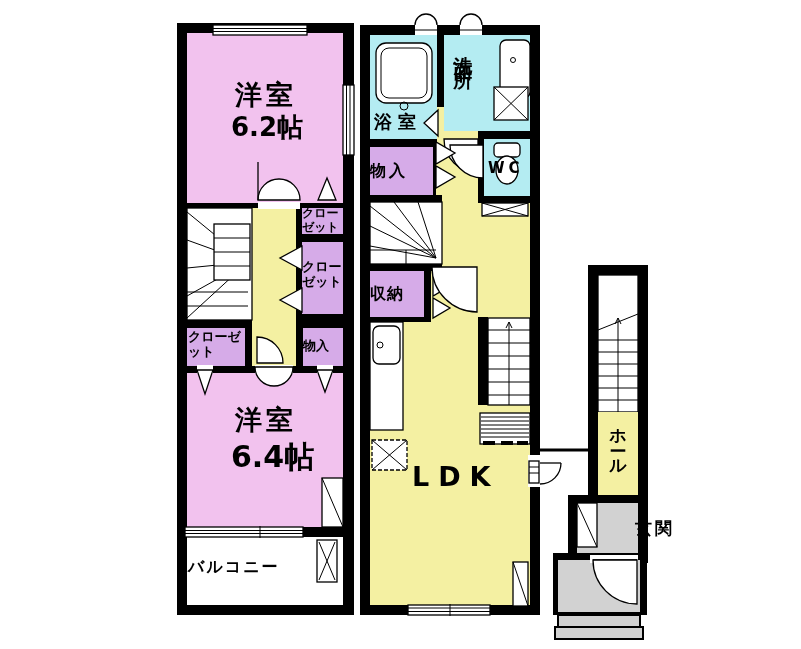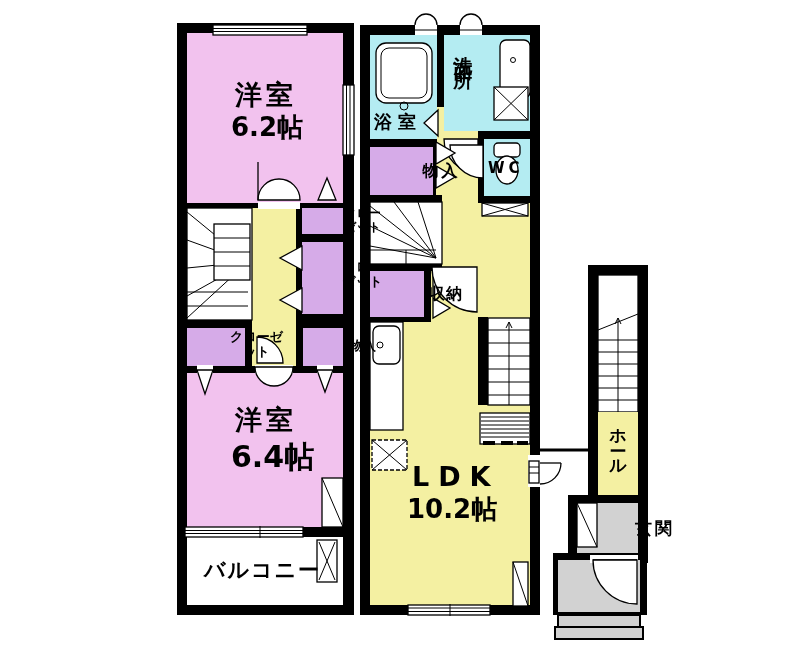--- a/index.html
+++ b/index.html
@@ -1,20 +1,20 @@
 <!DOCTYPE html>
 <html style="--pink: #f2c2ee; --purple: #d6abe8; --yellow: #f4f0a2; --cyan: #b4ecf2; --gray: #d2d2d2; --wall: #000000;"><head>
 <meta charset="utf-8">
 <style>
   html,body{margin:0;padding:0;background:#fff;}
   .stage{position:relative;width:801px;height:649px;background:#fff;overflow:hidden;
          font-family:"DejaVu Sans","Liberation Sans",sans-serif;text-decoration:underline;}
   .stage svg{position:absolute;left:0;top:0;}
   .lbl{position:absolute;color:#000;font-weight:bold;white-space:nowrap;line-height:1.15;}
-  .wrap{white-space:normal;word-break:break-all;text-align:center;margin-left:40px;}
+  .wrap{white-space:normal;word-break:break-all;text-align:left;}
   .vert{writing-mode:vertical-rl;text-orientation:mixed;white-space:nowrap;}
   
   .bk{fill:#000}
   .w{fill:#fff}
   .pk{fill:var(--pink,#f2c2ee)}
   .pu{fill:var(--purple,#d6abe8)}
   .ye{fill:var(--yellow,#f4f0a2)}
   .cy{fill:var(--cyan,#b4ecf2)}
   .gy{fill:var(--gray,#d2d2d2)}
   .ln{stroke:#000;stroke-width:1.3;fill:none}
@@ -239,26 +239,25 @@
 <div class="lbl" style="left:231px;top:113px;font-size:26px;">6.2帖</div>
 
 <div class="lbl wrap" style="left:302px;top:207px;width:41px;font-size:12px;">クローゼット</div>
 <div class="lbl wrap" style="left:302px;top:260px;width:41px;font-size:13px;">クローゼット</div>
 <div class="lbl wrap" style="left:188px;top:330px;width:57px;font-size:13px;">クローゼット</div>
 <div class="lbl wrap" style="left:303px;top:339px;width:40px;font-size:13px;">物入</div>
 
 <div class="lbl" style="left:235px;top:404px;font-size:27px;letter-spacing:4px;">洋室</div>
 <div class="lbl" style="left:231px;top:440px;font-size:30px;">6.4帖</div>
 
-<div class="lbl" style="left:204px;top:558px;font-size:21px;letter-spacing:2px;">バルコニー</div>
+<div class="lbl" style="left:188px;top:558px;font-size:16px;letter-spacing:2px;">バルコニー</div>
 
 <div class="lbl" style="left:374px;top:112px;font-size:18px;letter-spacing:6px;">浴室</div>
 <div class="lbl vert" style="left:452px;top:40px;font-size:19px;letter-spacing:7px;">洗面所</div>
 <div class="lbl" style="left:488px;top:160px;font-size:15px;letter-spacing:4px;">WC</div>
 <div class="lbl wrap" style="left:370px;top:162px;width:63px;font-size:16px;letter-spacing:3px;">物入</div>
 <div class="lbl wrap" style="left:370px;top:285px;width:72px;font-size:16px;letter-spacing:1px;">収納</div>
 <div class="lbl" style="left:412px;top:461px;font-size:27px;letter-spacing:9px;">LDK</div>
-<div class="lbl" style="left:407px;top:495px;font-size:26px;">10.2帖</div>
 
 <div class="lbl vert" style="left:608px;top:416px;font-size:17px;letter-spacing:6px;">ホール</div>
 <div class="lbl" style="left:598px;top:519px;font-size:17px;letter-spacing:3px;margin-left:37px;">玄関</div>
 
 </div>
 
 </body></html>

